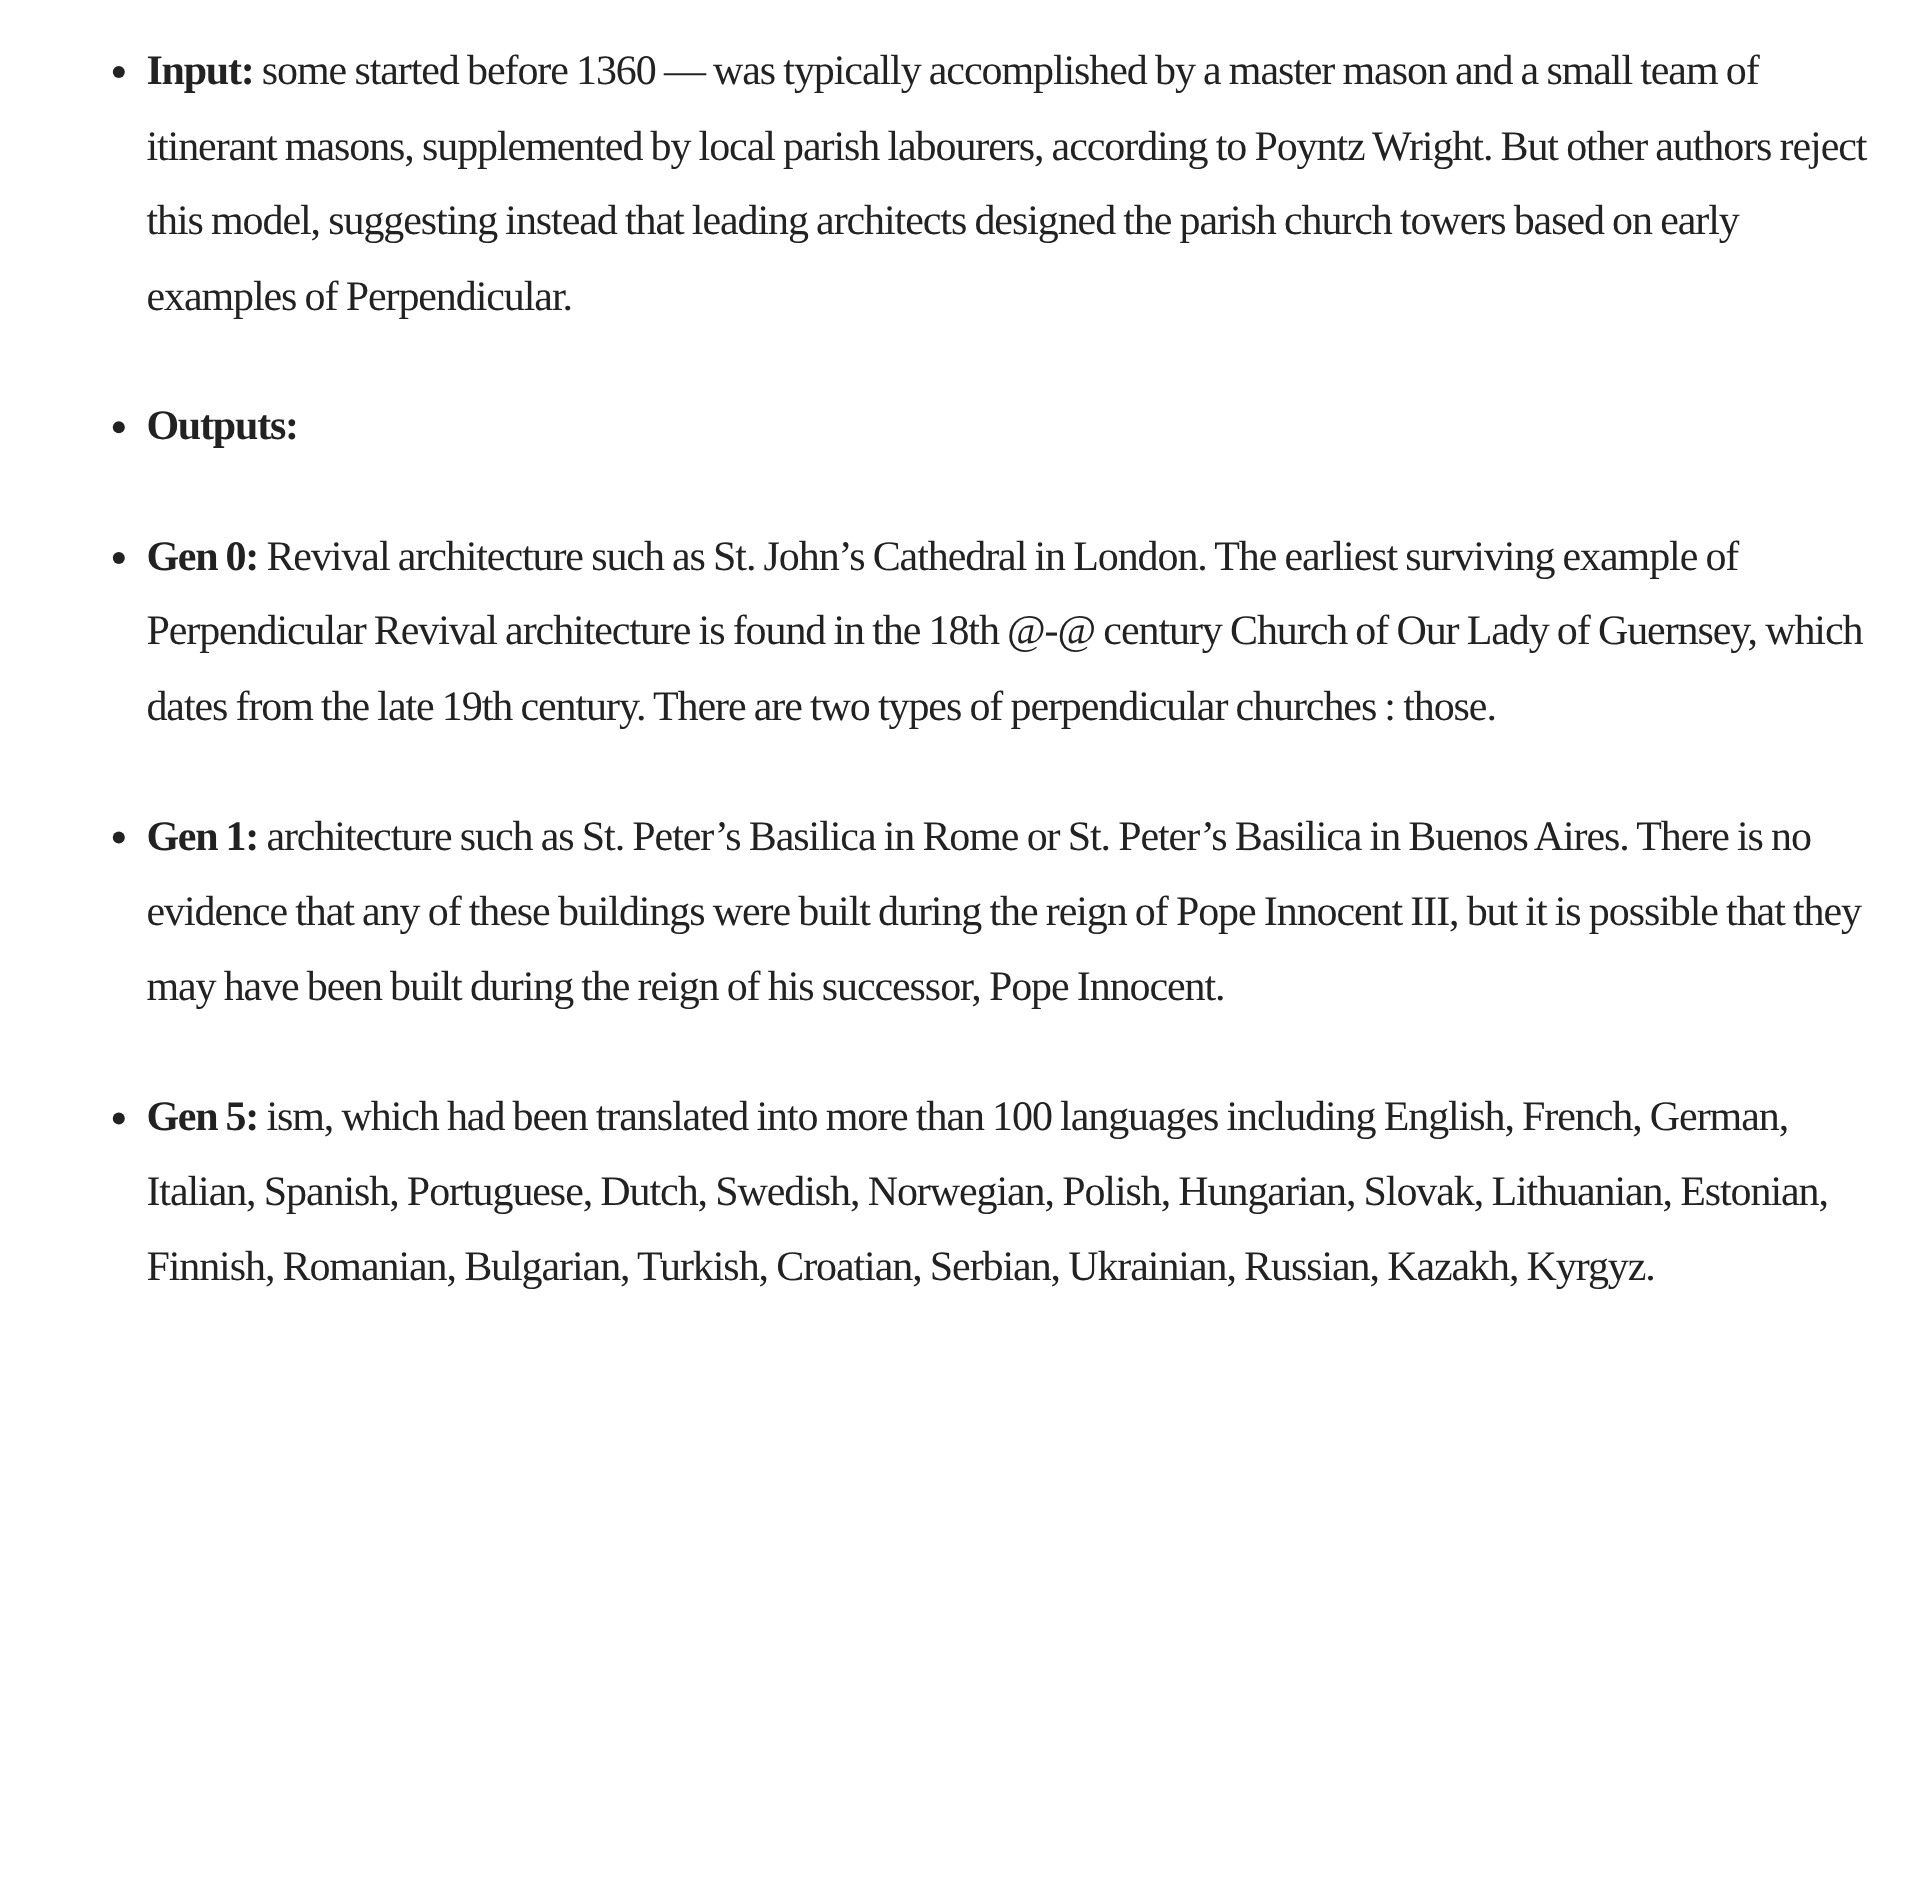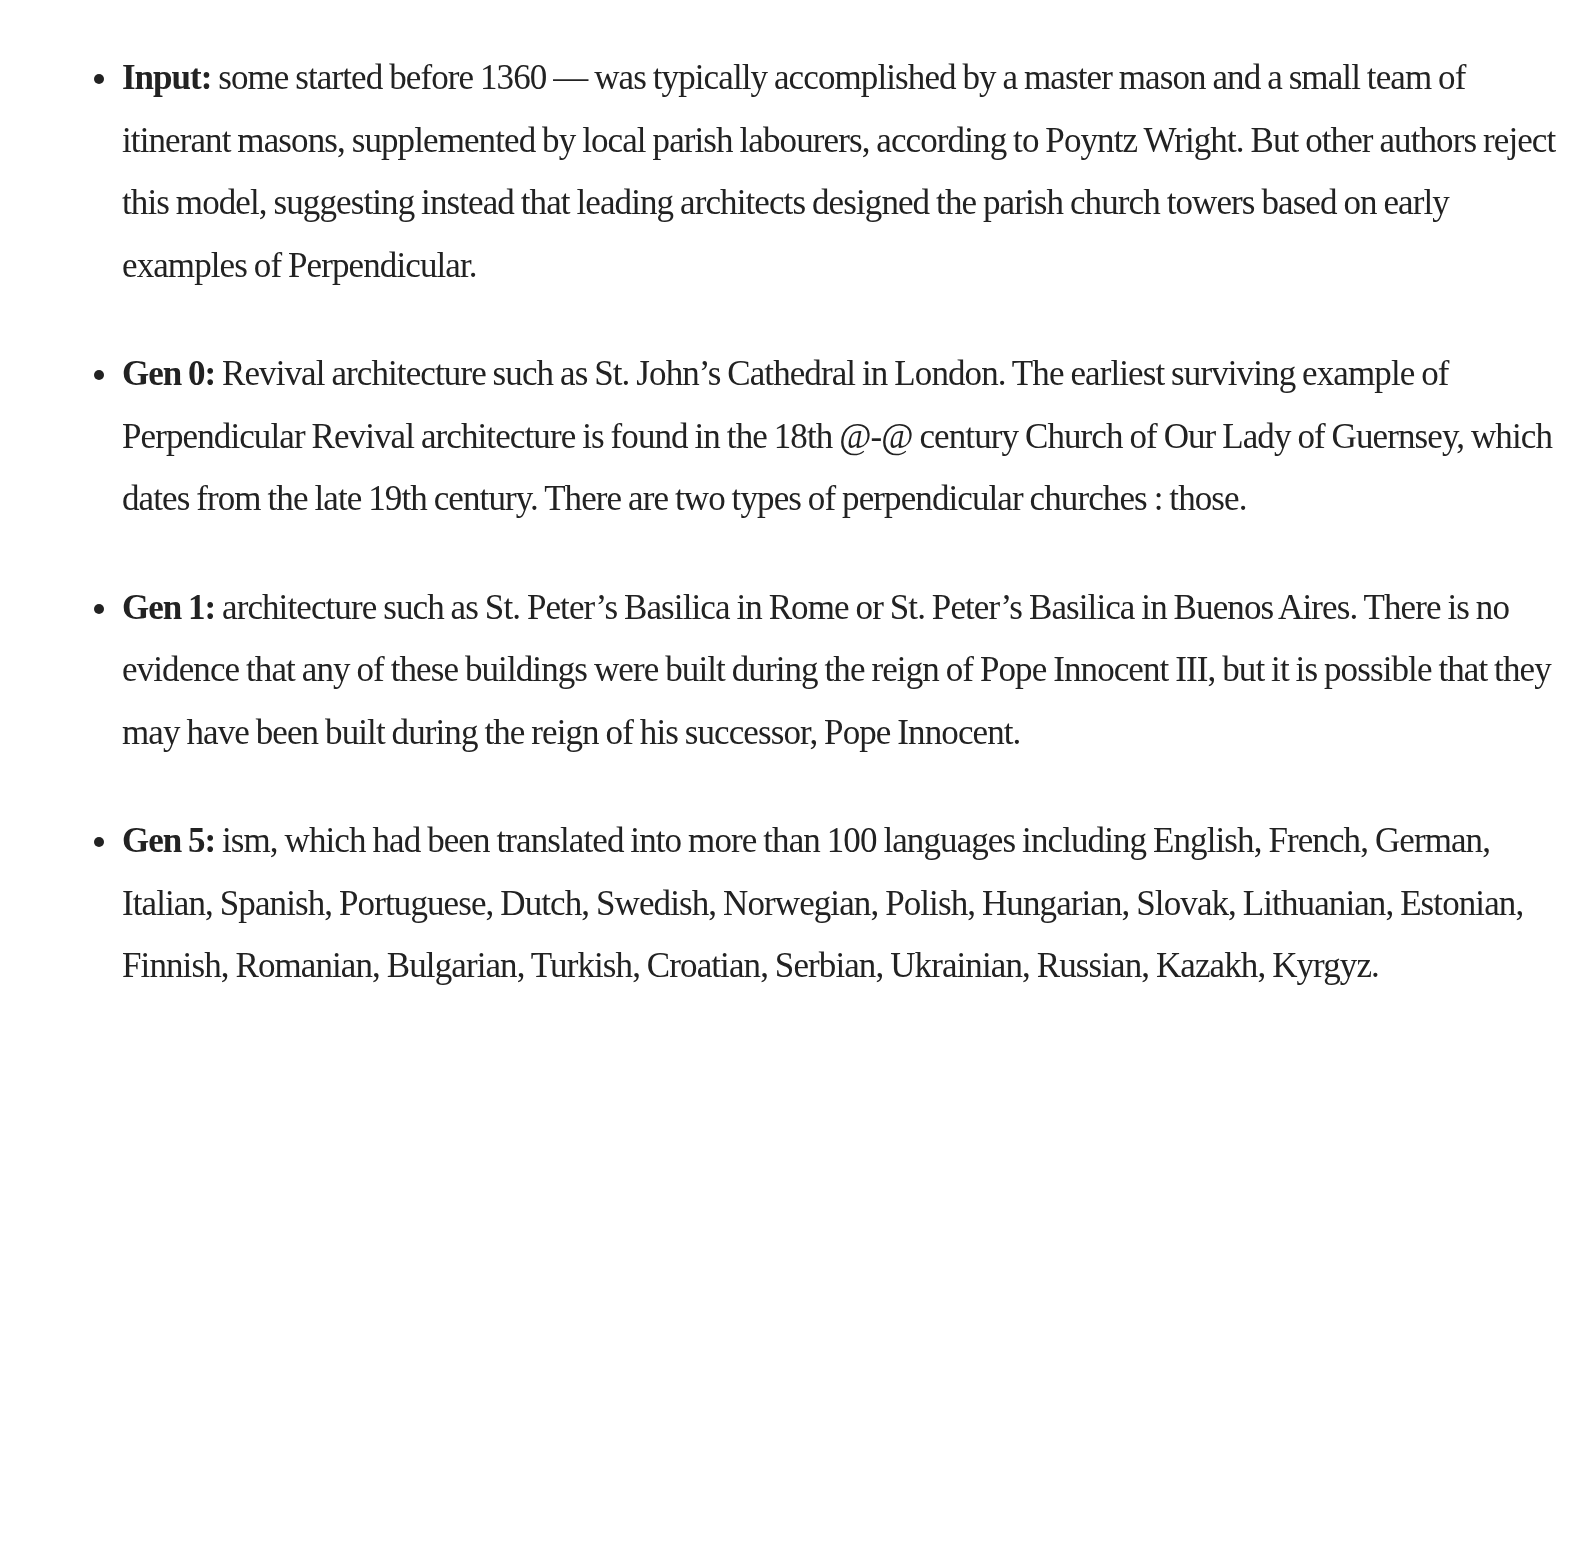--- a/index.html
+++ b/index.html
@@ -9,21 +9,21 @@
     }
     body {
       width: 1596px;
       height: 1568px;
       overflow: hidden;
       color: #222222;
       font-family: "Liberation Serif", "DejaVu Serif", serif;
     }
     .doc {
       position: relative;
-      padding-top: 47px;
+      padding-top: 28px;
     }
     ul.items {
       list-style: none;
       margin: 0;
       padding: 0 40px 0 122px;
     }
     li.item {
       position: relative;
       font-size: 35px;
       line-height: 62.5px;
@@ -53,20 +53,23 @@
   </style>
 </head>
 <body>
 
 <div class="doc">
   <ul class="items">
     <li class="item">
       <span class="label">Input:</span>
       <span class="body">some started before 1360 — was typically accomplished by a master mason and a small team of itinerant masons, supplemented by local parish labourers, according to Poyntz Wright. But other authors reject this model, suggesting instead that leading architects designed the parish church towers based on early examples of Perpendicular.</span>
     </li>
+    <li class="item short">
+      <span class="label">Outputs:</span>
+    </li>
     <li class="item">
       <span class="label">Gen 0:</span>
       <span class="body">Revival architecture such as St. John’s Cathedral in London. The earliest surviving example of Perpendicular Revival architecture is found in the 18th @-@ century Church of Our Lady of Guernsey, which dates from the late 19th century. There are two types of perpendicular churches : those.</span>
     </li>
     <li class="item">
       <span class="label">Gen 1:</span>
       <span class="body">architecture such as St. Peter’s Basilica in Rome or St. Peter’s Basilica in Buenos Aires. There is no evidence that any of these buildings were built during the reign of Pope Innocent III, but it is possible that they may have been built during the reign of his successor, Pope Innocent.</span>
     </li>
     <li class="item">
       <span class="label">Gen 5:</span>

